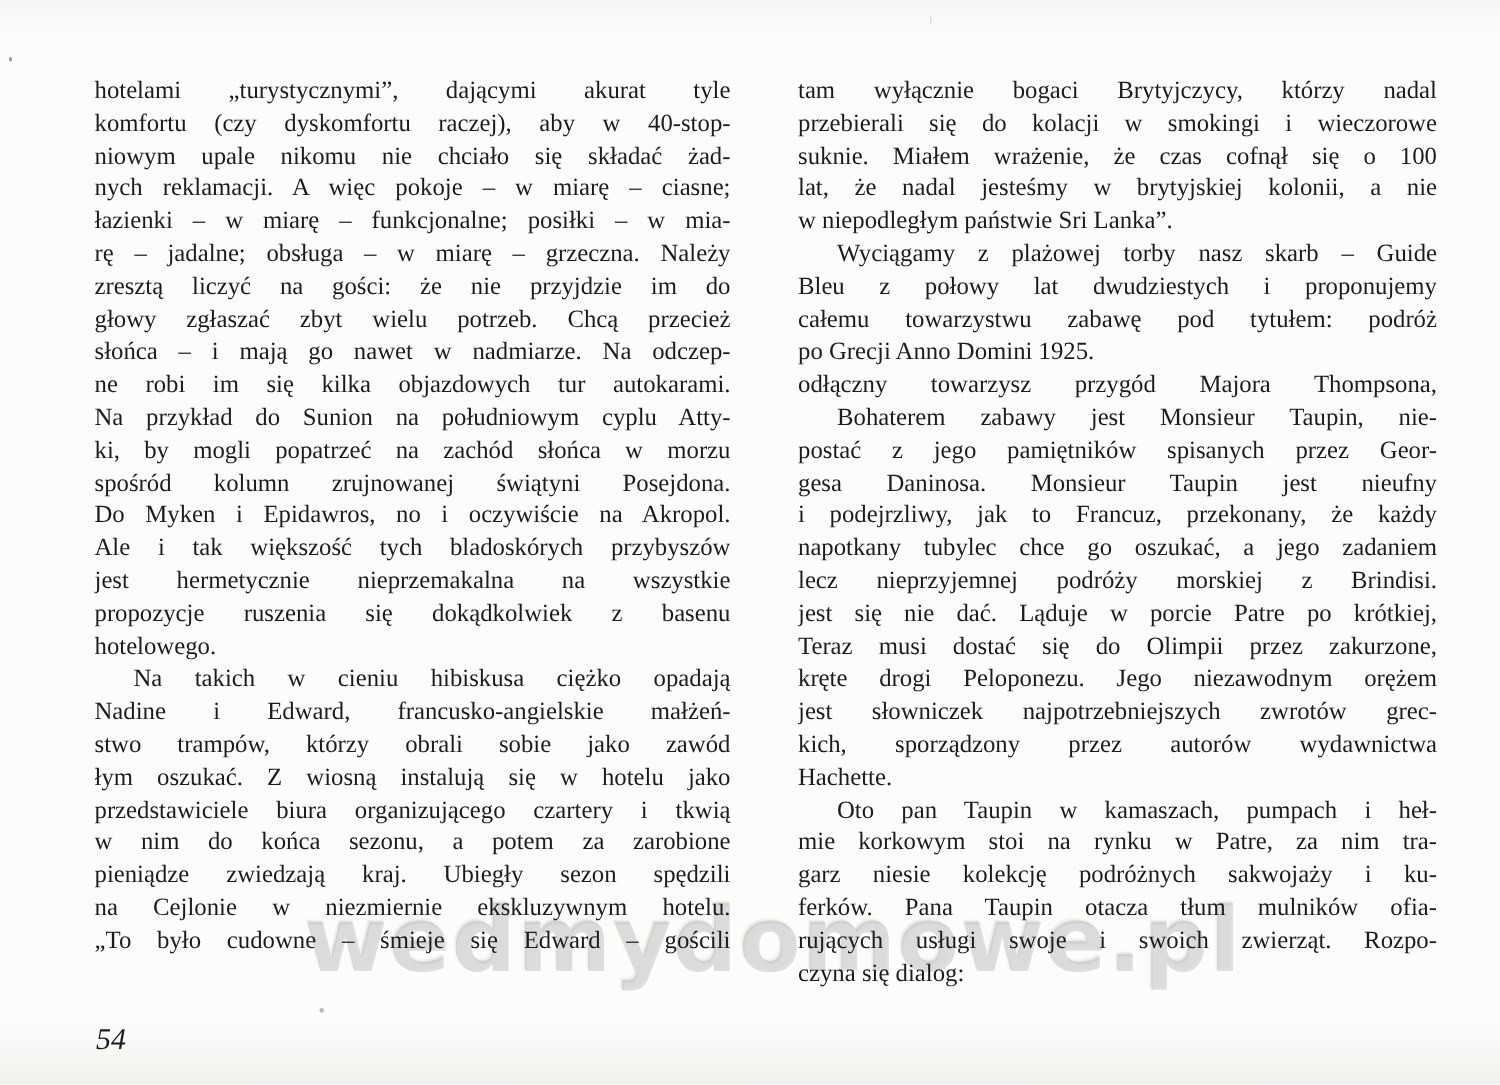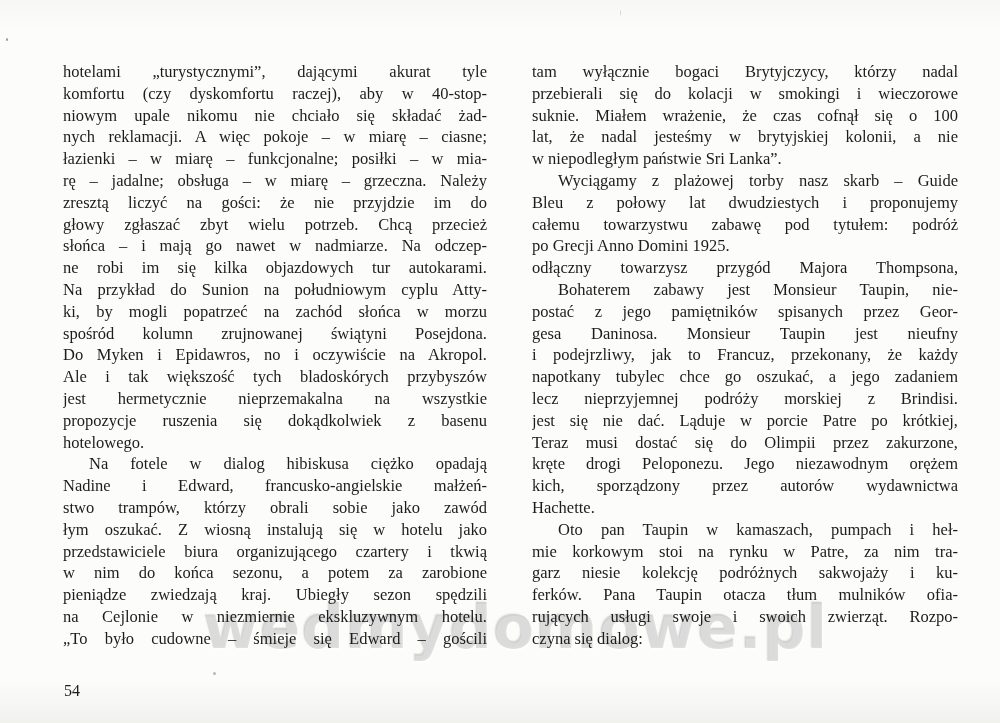--- a/index.html
+++ b/index.html
@@ -4,21 +4,21 @@
 <style>
   html,body { margin:0; padding:0; }
   .page {
     position:relative;
     width:1000px; height:723px;
     background:linear-gradient(#f6f6f4, #fcfcfa 4%, #fcfcfa 94%, #f1f1ee);
     font-family:"Liberation Serif","DejaVu Serif",serif;
     color:#1c1c1c;
     overflow:hidden;
   }
-  .column { position:absolute; top:49px; z-index:2;margin-top:12px; }
+  .column { position:absolute; top:49px; z-index:2; }
   #col-left  { left:63px;  width:424px; }
   #col-right { left:532px; width:426px; }
   .para { margin:0; }
   .line {
     font-size:16.5px;
     line-height:21.8px;
     height:21.8px;
     text-align:justify;
     text-align-last:justify;
     white-space:normal;
@@ -36,22 +36,23 @@
     font-size:60px;
     letter-spacing:1px;
     color:rgba(145,145,145,0.28);
     text-shadow:1px 2px 0 rgba(255,255,255,0.7), -1px -1px 1px rgba(120,120,120,0.12);
     user-select:none;
     white-space:nowrap;
   }
   .pagenum {
     position:absolute;
     left:64px; top:682px;
-    font-size:16px;
+    font-size:20px;
     z-index:2;
+    font-style:italic;
   }
   .speck { position:absolute; background:#9a9a98; border-radius:50%; z-index:3; }
   #speck-1 { left:6px;   top:38px;  width:2px; height:3px; }
   #speck-2 { left:620px; top:10px;  width:1px; height:6px; background:#d6d6d3; }
   #speck-3 { left:213px; top:672px; width:3px; height:3px; background:#b9b9b6; }
 </style>
 </head>
 <body>
 
 <div class="page">
@@ -71,21 +72,21 @@
         <div class="line"><span>Na przykład do Sunion na południowym cyplu Atty-</span></div>
         <div class="line"><span>ki, by mogli popatrzeć na zachód słońca w morzu</span></div>
         <div class="line"><span>spośród kolumn zrujnowanej świątyni Posejdona.</span></div>
         <div class="line"><span>Do Myken i Epidawros, no i oczywiście na Akropol.</span></div>
         <div class="line"><span>Ale i tak większość tych bladoskórych przybyszów</span></div>
         <div class="line"><span>jest hermetycznie nieprzemakalna na wszystkie</span></div>
         <div class="line"><span>propozycje ruszenia się dokądkolwiek z basenu</span></div>
         <div class="line last-left"><span>hotelowego.</span></div>
       </div>
       <div class="para">
-        <div class="line indent"><span>Na fotele w dialog hibiskusa ciężko opadają</span></div>
+        <div class="line indent"><span>Na takich w cieniu hibiskusa ciężko opadają</span></div>
         <div class="line"><span>Nadine i Edward, francusko-angielskie małżeń-</span></div>
         <div class="line"><span>stwo trampów, którzy obrali sobie jako zawód</span></div>
         <div class="line"><span>łym oszukać. Z wiosną instalują się w hotelu jako</span></div>
         <div class="line"><span>przedstawiciele biura organizującego czartery i tkwią</span></div>
         <div class="line"><span>w nim do końca sezonu, a potem za zarobione</span></div>
         <div class="line"><span>pieniądze zwiedzają kraj. Ubiegły sezon spędzili</span></div>
         <div class="line"><span>na Cejlonie w niezmiernie ekskluzywnym hotelu.</span></div>
         <div class="line"><span>„To było cudowne – śmieje się Edward – gościli</span></div>
       </div>
     </div>
@@ -107,20 +108,21 @@
         <div class="line"><span>odłączny towarzysz przygód Majora Thompsona,</span></div>
         <div class="line indent"><span>Bohaterem zabawy jest Monsieur Taupin, nie-</span></div>
         <div class="line"><span>postać z jego pamiętników spisanych przez Geor-</span></div>
         <div class="line"><span>gesa Daninosa. Monsieur Taupin jest nieufny</span></div>
         <div class="line"><span>i podejrzliwy, jak to Francuz, przekonany, że każdy</span></div>
         <div class="line"><span>napotkany tubylec chce go oszukać, a jego zadaniem</span></div>
         <div class="line"><span>lecz nieprzyjemnej podróży morskiej z Brindisi.</span></div>
         <div class="line"><span>jest się nie dać. Ląduje w porcie Patre po krótkiej,</span></div>
         <div class="line"><span>Teraz musi dostać się do Olimpii przez zakurzone,</span></div>
         <div class="line"><span>kręte drogi Peloponezu. Jego niezawodnym orężem</span></div>
+        <div class="line"><span>jest słowniczek najpotrzebniejszych zwrotów grec-</span></div>
         <div class="line"><span>kich, sporządzony przez autorów wydawnictwa</span></div>
         <div class="line last-left"><span>Hachette.</span></div>
       </div>
       <div class="para">
         <div class="line indent"><span>Oto pan Taupin w kamaszach, pumpach i heł-</span></div>
         <div class="line"><span>mie korkowym stoi na rynku w Patre, za nim tra-</span></div>
         <div class="line"><span>garz niesie kolekcję podróżnych sakwojaży i ku-</span></div>
         <div class="line"><span>ferków. Pana Taupin otacza tłum mulników ofia-</span></div>
         <div class="line"><span>rujących usługi swoje i swoich zwierząt. Rozpo-</span></div>
         <div class="line last-left"><span>czyna się dialog:</span></div>

